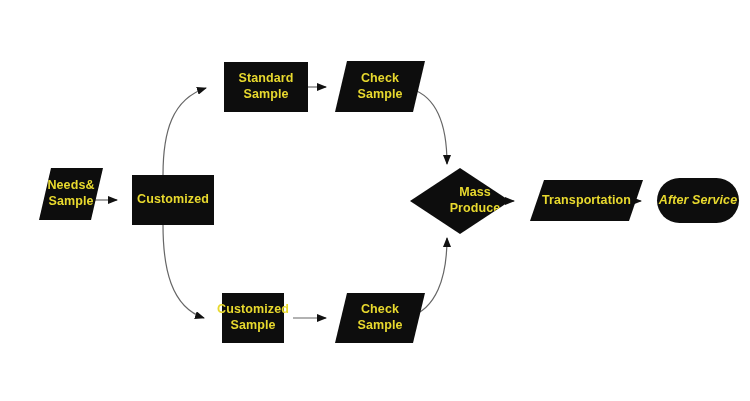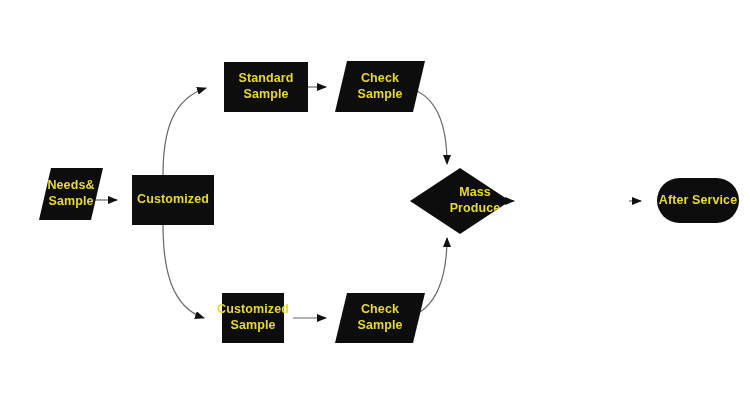--- a/index.html
+++ b/index.html
@@ -46,20 +46,21 @@
     clip-path: polygon(12px 0, 100% 0, calc(100% - 12px) 100%, 0 100%);
   }
   .para-wide {
     clip-path: polygon(14px 0, 100% 0, calc(100% - 14px) 100%, 0 100%);
   }
   .diamond {
     clip-path: polygon(50% 0, 100% 50%, 50% 100%, 0 50%);
   }
   .stadium {
     border-radius: 22.5px;
+    font-style: italic;
   }
 
   
   #n-needs        { left: 27px;  top: 168px; width: 64px;  height: 52px; }
   #n-quotation    { left: 120px; top: 175px; width: 82px;  height: 50px; }
   #n-standard     { left: 212px; top: 62px;  width: 84px;  height: 50px; }
   #n-check-top    { left: 323px; top: 61px;  width: 90px;  height: 51px; }
   #n-customized   { left: 210px; top: 293px; width: 62px;  height: 50px; }
   #n-check-bottom { left: 323px; top: 293px; width: 90px;  height: 50px; }
   #n-mass         { left: 398px; top: 168px; width: 100px; height: 66px; }
@@ -119,18 +120,21 @@
 
   <div id="n-check-bottom" class="node para">
     <span class="label">Check
 Sample</span>
   </div>
 
   <div id="n-mass" class="node diamond">
     <span class="label">Mass Produce</span>
   </div>
 
+  <div id="n-transport" class="node para-wide">
+    <span class="label">Transportation</span>
+  </div>
 
   <div id="n-after" class="node stadium">
     <span class="label">After Service</span>
   </div>
 
 </div>
 
 </body></html>

